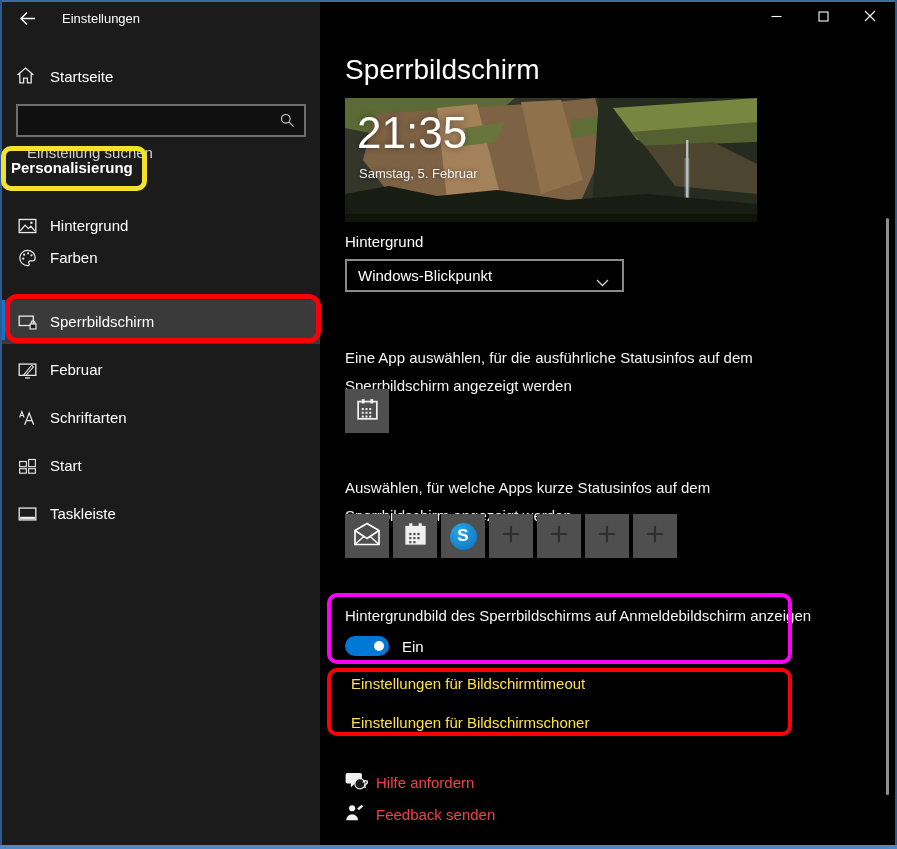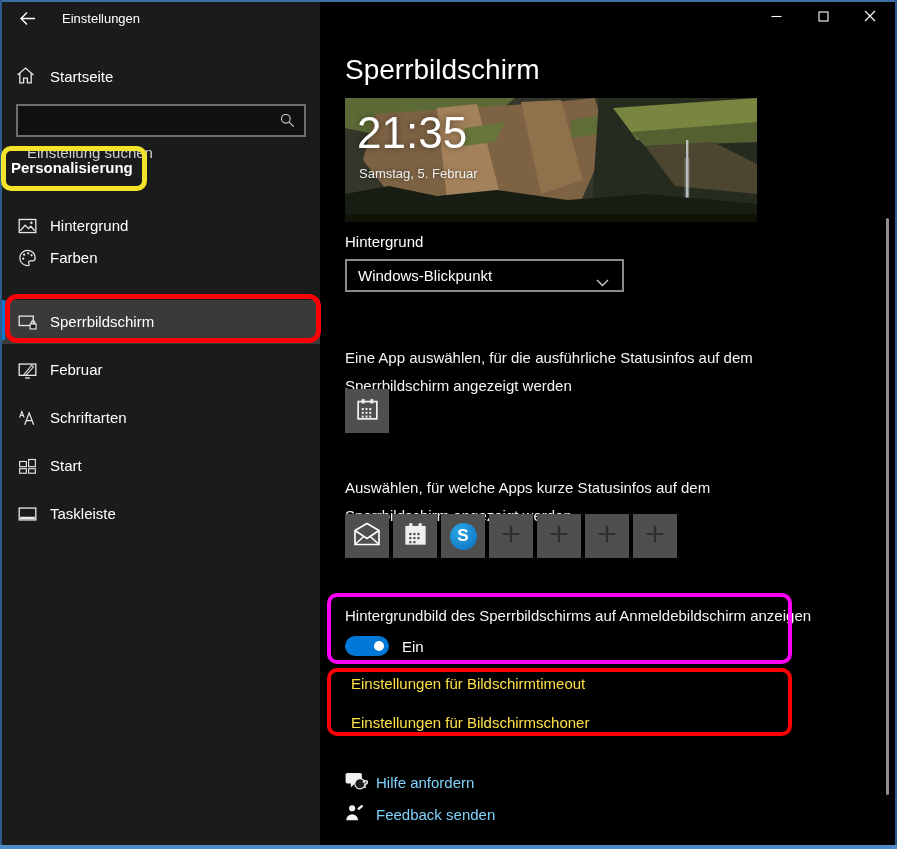--- a/index.html
+++ b/index.html
@@ -64,21 +64,21 @@
   .toggle-label{position:absolute;left:345px;top:607px;font-size:15px;color:#f5f5f5;}
   .toggle{position:absolute;left:345px;top:636px;width:44px;height:20px;border-radius:10px;background:#0078d7;cursor:pointer;}
   .toggle-knob{position:absolute;right:5px;top:5px;width:10px;height:10px;border-radius:50%;background:#fff;}
   .toggle-state{position:absolute;left:402px;top:638px;font-size:15px;color:#fff;}
 
   .set-link{position:absolute;left:351px;font-size:15px;color:#fde047;cursor:pointer;}
   #link-timeout{top:675px;} #link-saver{top:714px;}
 
   .help-row-icon{position:absolute;left:345px;}
   #help-icon{top:771px;} #feedback-icon{top:803px;}
-  .help-link{position:absolute;left:376px;font-size:15px;color:#7dd3fc;cursor:pointer;}
+  .help-link{position:absolute;left:376px;font-size:15px;color:#ef4444;cursor:pointer;}
   #help-label{top:774px;} #feedback-label{top:806px;}
   .qmark{position:absolute;left:351px;top:773px;font-size:11px;font-weight:bold;color:#1b1b1b;z-index:2;pointer-events:none;}
 
   .scrollbar{position:absolute;left:886px;top:218px;width:3px;height:577px;background:#8f8f8f;border-radius:2px;cursor:pointer;z-index:30;}
 
   
   .anno{position:absolute;z-index:60;pointer-events:none;background:transparent;}
   #anno-yellow{left:1px;top:146px;width:146px;height:45px;border:5px solid #f3e32a;border-radius:10px;}
   #anno-red-side{left:5px;top:294px;width:316px;height:49px;border:5px solid #fb0007;border-radius:12px;}
   #anno-magenta{left:327px;top:593px;width:465px;height:71px;border:4px solid #ff00f6;border-radius:10px;}

